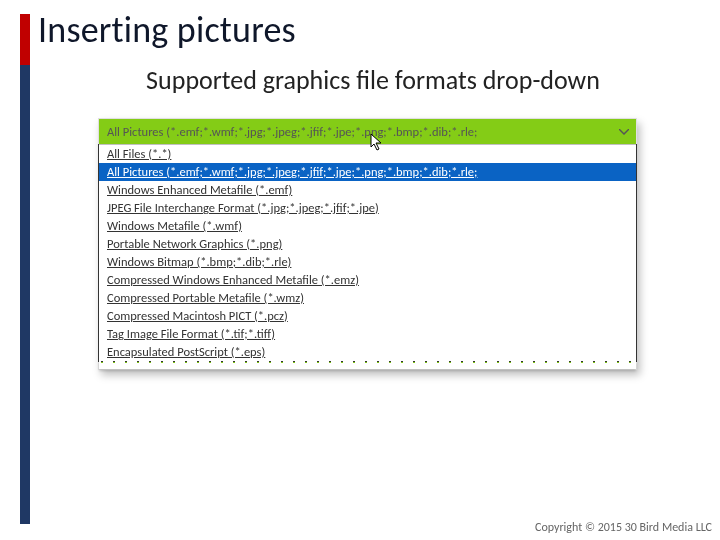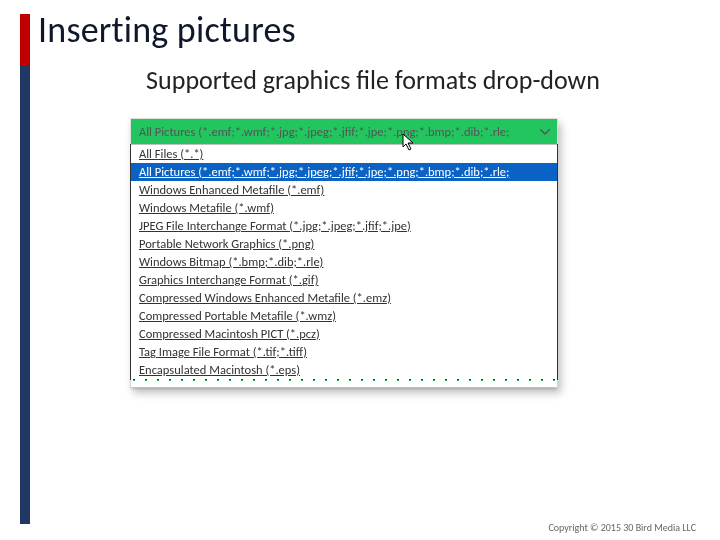--- a/index.html
+++ b/index.html
@@ -34,24 +34,24 @@
       letter-spacing: 0.2px;
     }
     .subtitle {
       font-size: 26px;
       color: #222;
       font-weight: 400;
       margin-bottom: 22px;
       text-align: center;
     }
     .dropdown-box {
-      width: 428px;
-      margin-left: 92px;
+      width: 539px;
+      margin-left: 60px;
       position: relative;
-      background: #22c55e;
+      background: #84cc16;
       border: 1px solid #e0e0e0;
       box-shadow: 3px 5px 8px rgba(0,0,0,0.25);
     }
     .dd-header {
       display: flex;
       align-items: center;
       border-bottom: 1px solid #c0c0c0;
       height: 26px;
       padding: 0 4px 0 8px;
       font-size: 12.5px;
@@ -107,22 +107,22 @@
         radial-gradient(circle at 0 0, transparent 4px, #fff 4px);
       background-size: 12px 8px;
       background-repeat: repeat-x;
       background-position: 0 0;
       filter: drop-shadow(0 2px 1px rgba(0,0,0,0.15));
       margin-top: -1px;
     }
     .copyright {
       position: absolute;
       bottom: 6px;
-      right: 24px;
-      font-size: 10px;
+      right: 8px;
+      font-size: 12px;
       color: #666;
     }
   </style>
 </head>
 <body>
 
 <div class="accent-bar"></div>
 
 <div class="content">
   <h1 class="title">Inserting pictures</h1>
@@ -139,28 +139,27 @@
       <span class="cursor">
         <svg width="16" height="20" viewBox="0 0 16 20">
           <path d="M2 1 L2 14 L5 11 L8 17 L10 16 L7 10 L12 10 Z" fill="#fff" stroke="#000" stroke-width="1"></path>
         </svg>
       </span>
     </div>
     <div class="dd-list" id="dd-list">
         <div class="dd-item">All Files (*.*)</div>
         <div class="dd-item selected">All Pictures (*.emf;*.wmf;*.jpg;*.jpeg;*.jfif;*.jpe;*.png;*.bmp;*.dib;*.rle;</div>
         <div class="dd-item">Windows Enhanced Metafile (*.emf)</div>
+        <div class="dd-item">JPEG File Interchange Format (*.jpg;*.jpeg;*.jfif;*.jpe)</div>
         <div class="dd-item">Windows Metafile (*.wmf)</div>
-        <div class="dd-item">JPEG File Interchange Format (*.jpg;*.jpeg;*.jfif;*.jpe)</div>
         <div class="dd-item">Portable Network Graphics (*.png)</div>
         <div class="dd-item">Windows Bitmap (*.bmp;*.dib;*.rle)</div>
-        <div class="dd-item">Graphics Interchange Format (*.gif)</div>
         <div class="dd-item">Compressed Windows Enhanced Metafile (*.emz)</div>
         <div class="dd-item">Compressed Portable Metafile (*.wmz)</div>
         <div class="dd-item">Compressed Macintosh PICT (*.pcz)</div>
         <div class="dd-item">Tag Image File Format (*.tif;*.tiff)</div>
-        <div class="dd-item">Encapsulated Macintosh (*.eps)</div>
+        <div class="dd-item">Encapsulated PostScript (*.eps)</div>
       </div>
     <div class="torn-edge"></div>
   </div>
 </div>
 
 <div class="copyright">Copyright © 2015 30 Bird Media LLC</div>
 
 </body></html>

